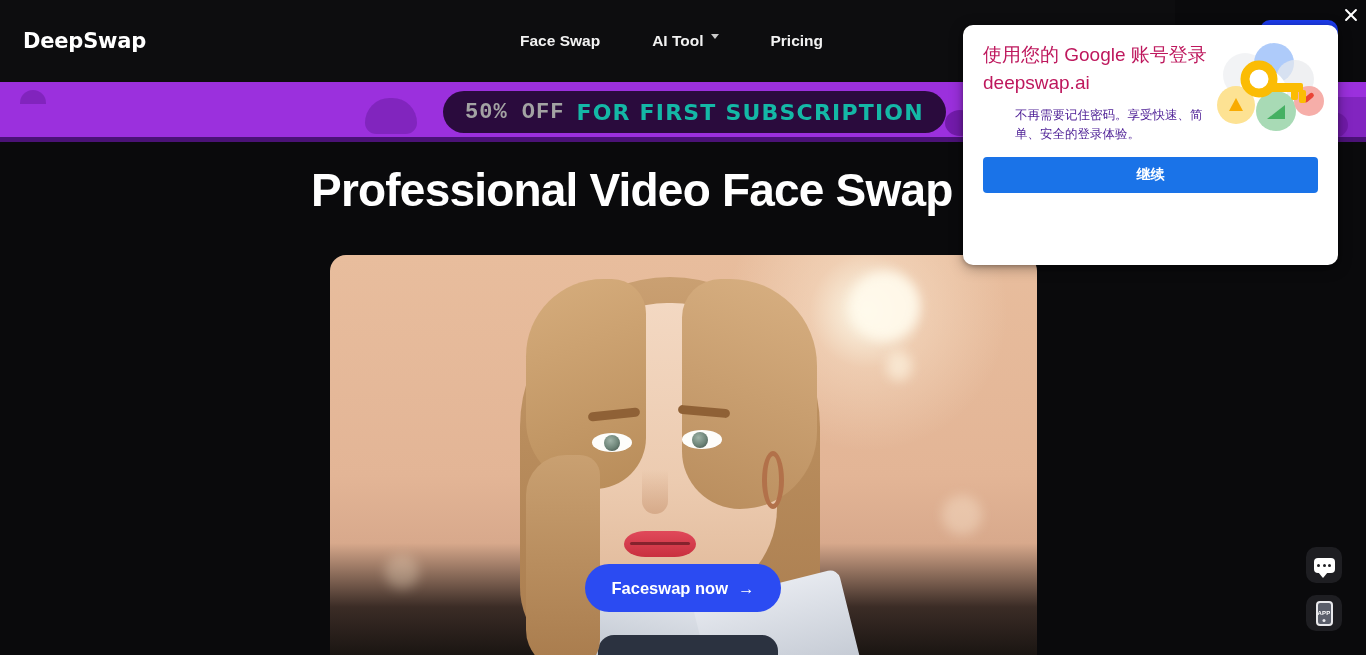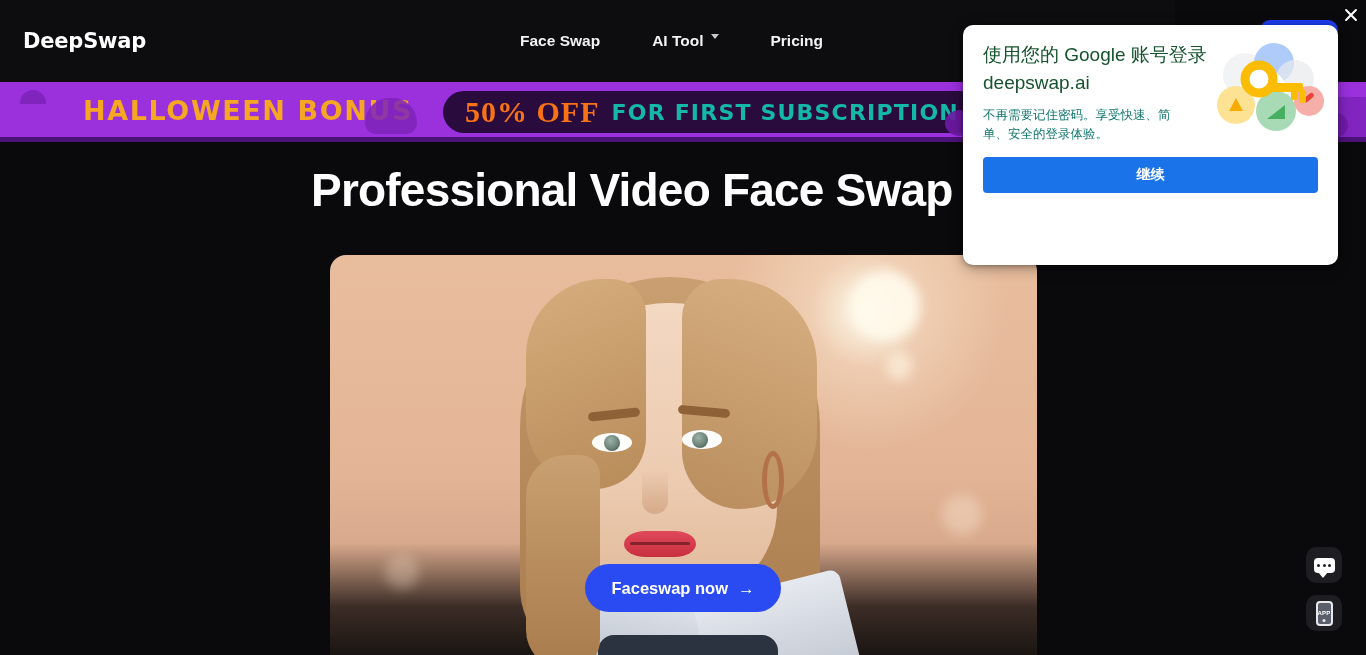--- a/index.html
+++ b/index.html
@@ -52,21 +52,21 @@
     letter-spacing: 1.6px;
     font-family: "DejaVu Sans", sans-serif;
     white-space: nowrap;
   }
   .banner-pill {
     position: absolute; left: 443px; top: 9px; height: 42px;
     background: #2a0b3d; border-radius: 21px;
     display: flex; align-items: center; padding: 0 22px; gap: 12px;
     white-space: nowrap;
   }
-  .pill-off { color: #f97316; font-size: 30px; font-weight: 800; letter-spacing: 1px; font-family:Liberation Serif, serif;}
+  .pill-off { color: #a3a3a3; font-size: 22px; font-weight: 800; letter-spacing: 1px; font-family:Liberation Mono, monospace;}
   .pill-text { color: #14b8a6; font-size: 22px; font-weight: 700; letter-spacing: 1.2px; font-family:"DejaVu Sans", sans-serif;}
   .ghost {
     position: absolute; top: 16px; width: 52px; height: 36px;
     background: #7d23b8; border-radius: 26px 26px 12px 12px; opacity: .85;
   }
   .ghost.g1 { left: 365px; }
   .ghost.g2 { left: 1195px; }
   .bat {
     position:absolute; width: 26px; height: 14px; background:#7a22b5;
     border-radius: 13px 13px 0 0; opacity:.8;
@@ -216,22 +216,22 @@
   .gp-head-title { margin-left: 14px; font-size: 14px; color: #3c4043; font-weight: 400; white-space: nowrap;}
   .gp-close {
     position: absolute; right: 14px; top: 17px; width: 20px; height: 20px; cursor: pointer;
   }
   .gp-close::before, .gp-close::after {
     content:""; position:absolute; left:1px; top:9px; width:18px; height:1.8px;
     background:#5f6368; border-radius:1px;
   }
   .gp-close::before { transform: rotate(45deg);} .gp-close::after { transform: rotate(-45deg);}
   .gp-body { position: relative; padding: 16px 20px 0 20px; height: 132px; }
-  .gp-title { font-size: 19px; line-height: 28px; color: #14532d; font-weight: 400; width: 235px;}
-  .gp-sub { margin-top: 9px; font-size: 12.5px; line-height: 19px; color: #0f766e; width: 205px;}
+  .gp-title { font-size: 19px; line-height: 28px; color: #be185d; font-weight: 400; width: 235px;}
+  .gp-sub { margin-top: 9px; font-size: 12.5px; line-height: 19px; color: #4c1d95; width: 205px; margin-left: 32px;}
   .gp-art { position: absolute; right: 14px; top: 10px; width: 125px; height: 105px;}
   .gp-footer { padding: 0 20px; border-radius: 11px; }
   .gp-continue {
     width: 100%; height: 36px; background: #1a73e8; color: #ffffff;
     border: none; border-radius: 4px; font-size: 14px; font-weight: 700;
     cursor: pointer; font-family: "Liberation Sans", sans-serif;
   }
 </style>
 </head>
 <body>
@@ -250,21 +250,20 @@
       </div>
       <div class="nav-item">
         <span>Pricing</span>
       </div>
     </div>
     <div class="header-cta"></div>
   </div>
 
   <div class="banner">
     <div class="bat b1"></div>
-    <div class="banner-title">HALLOWEEN BONUS</div>
     <div class="ghost g1"></div>
     <div class="banner-pill">
       <span class="pill-off">50% OFF</span>
       <span class="pill-text">FOR FIRST SUBSCRIPTION</span>
     </div>
     <div class="pumpkin p1"></div>
     <div class="ghost g2"></div>
     <div class="bat b2"></div>
     <div class="hill"></div>
     <div class="pumpkin p2"></div>

